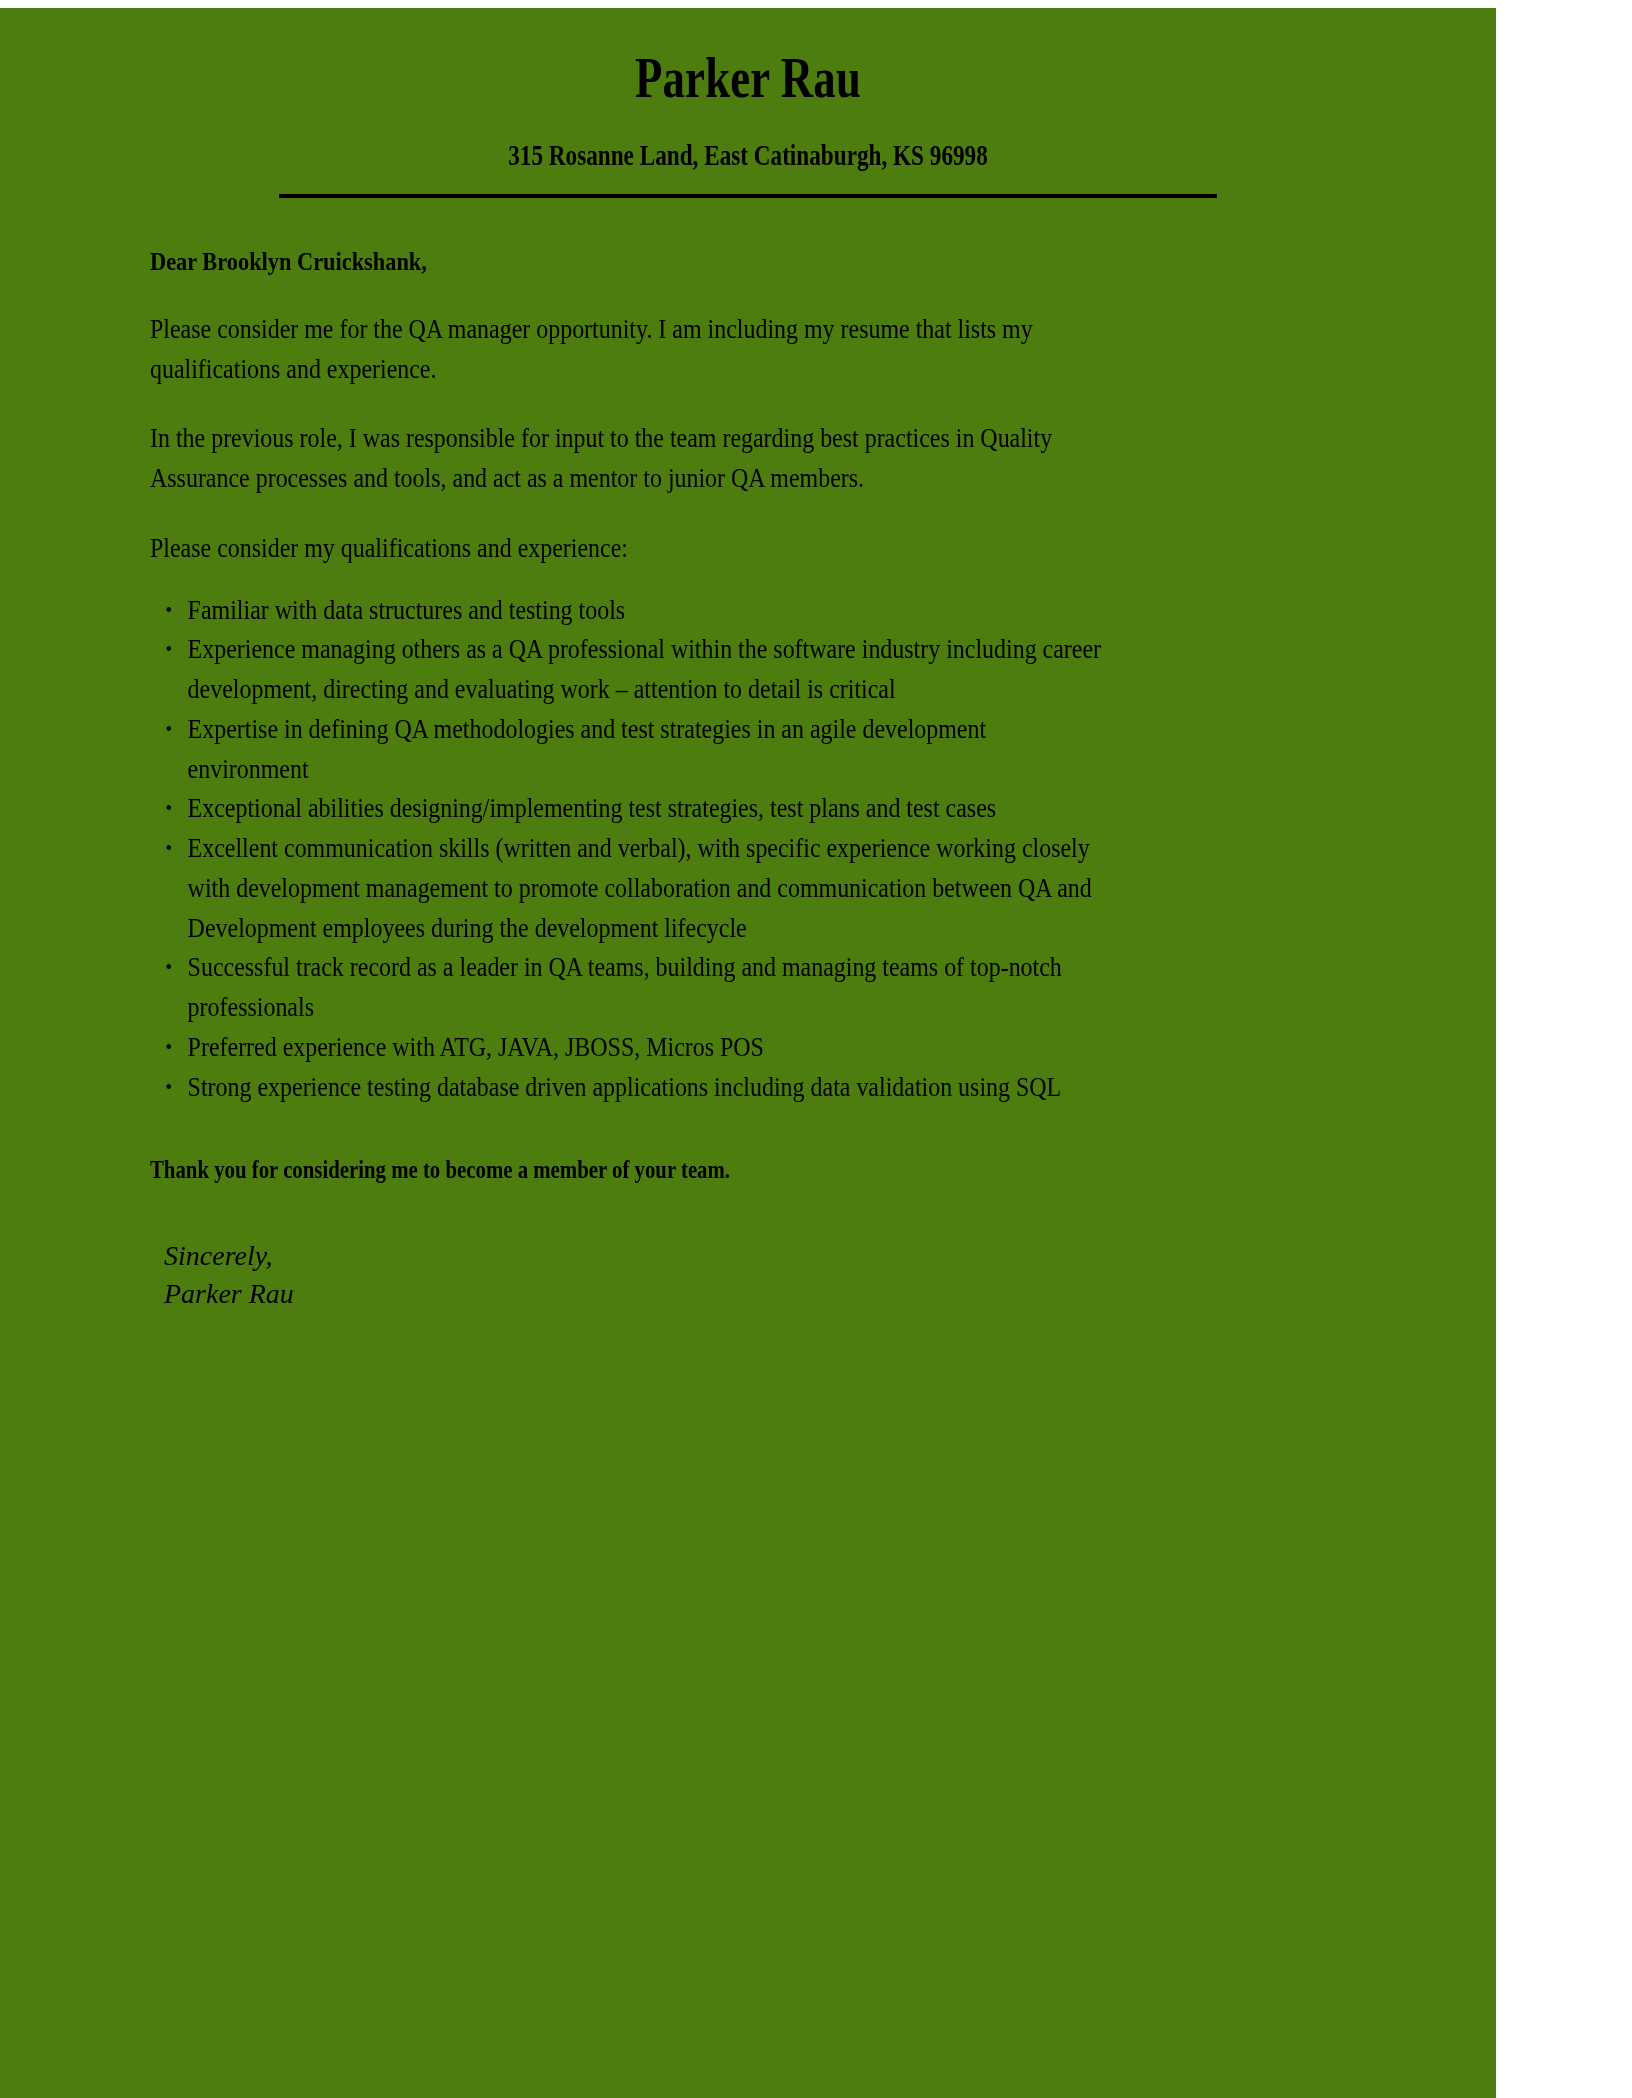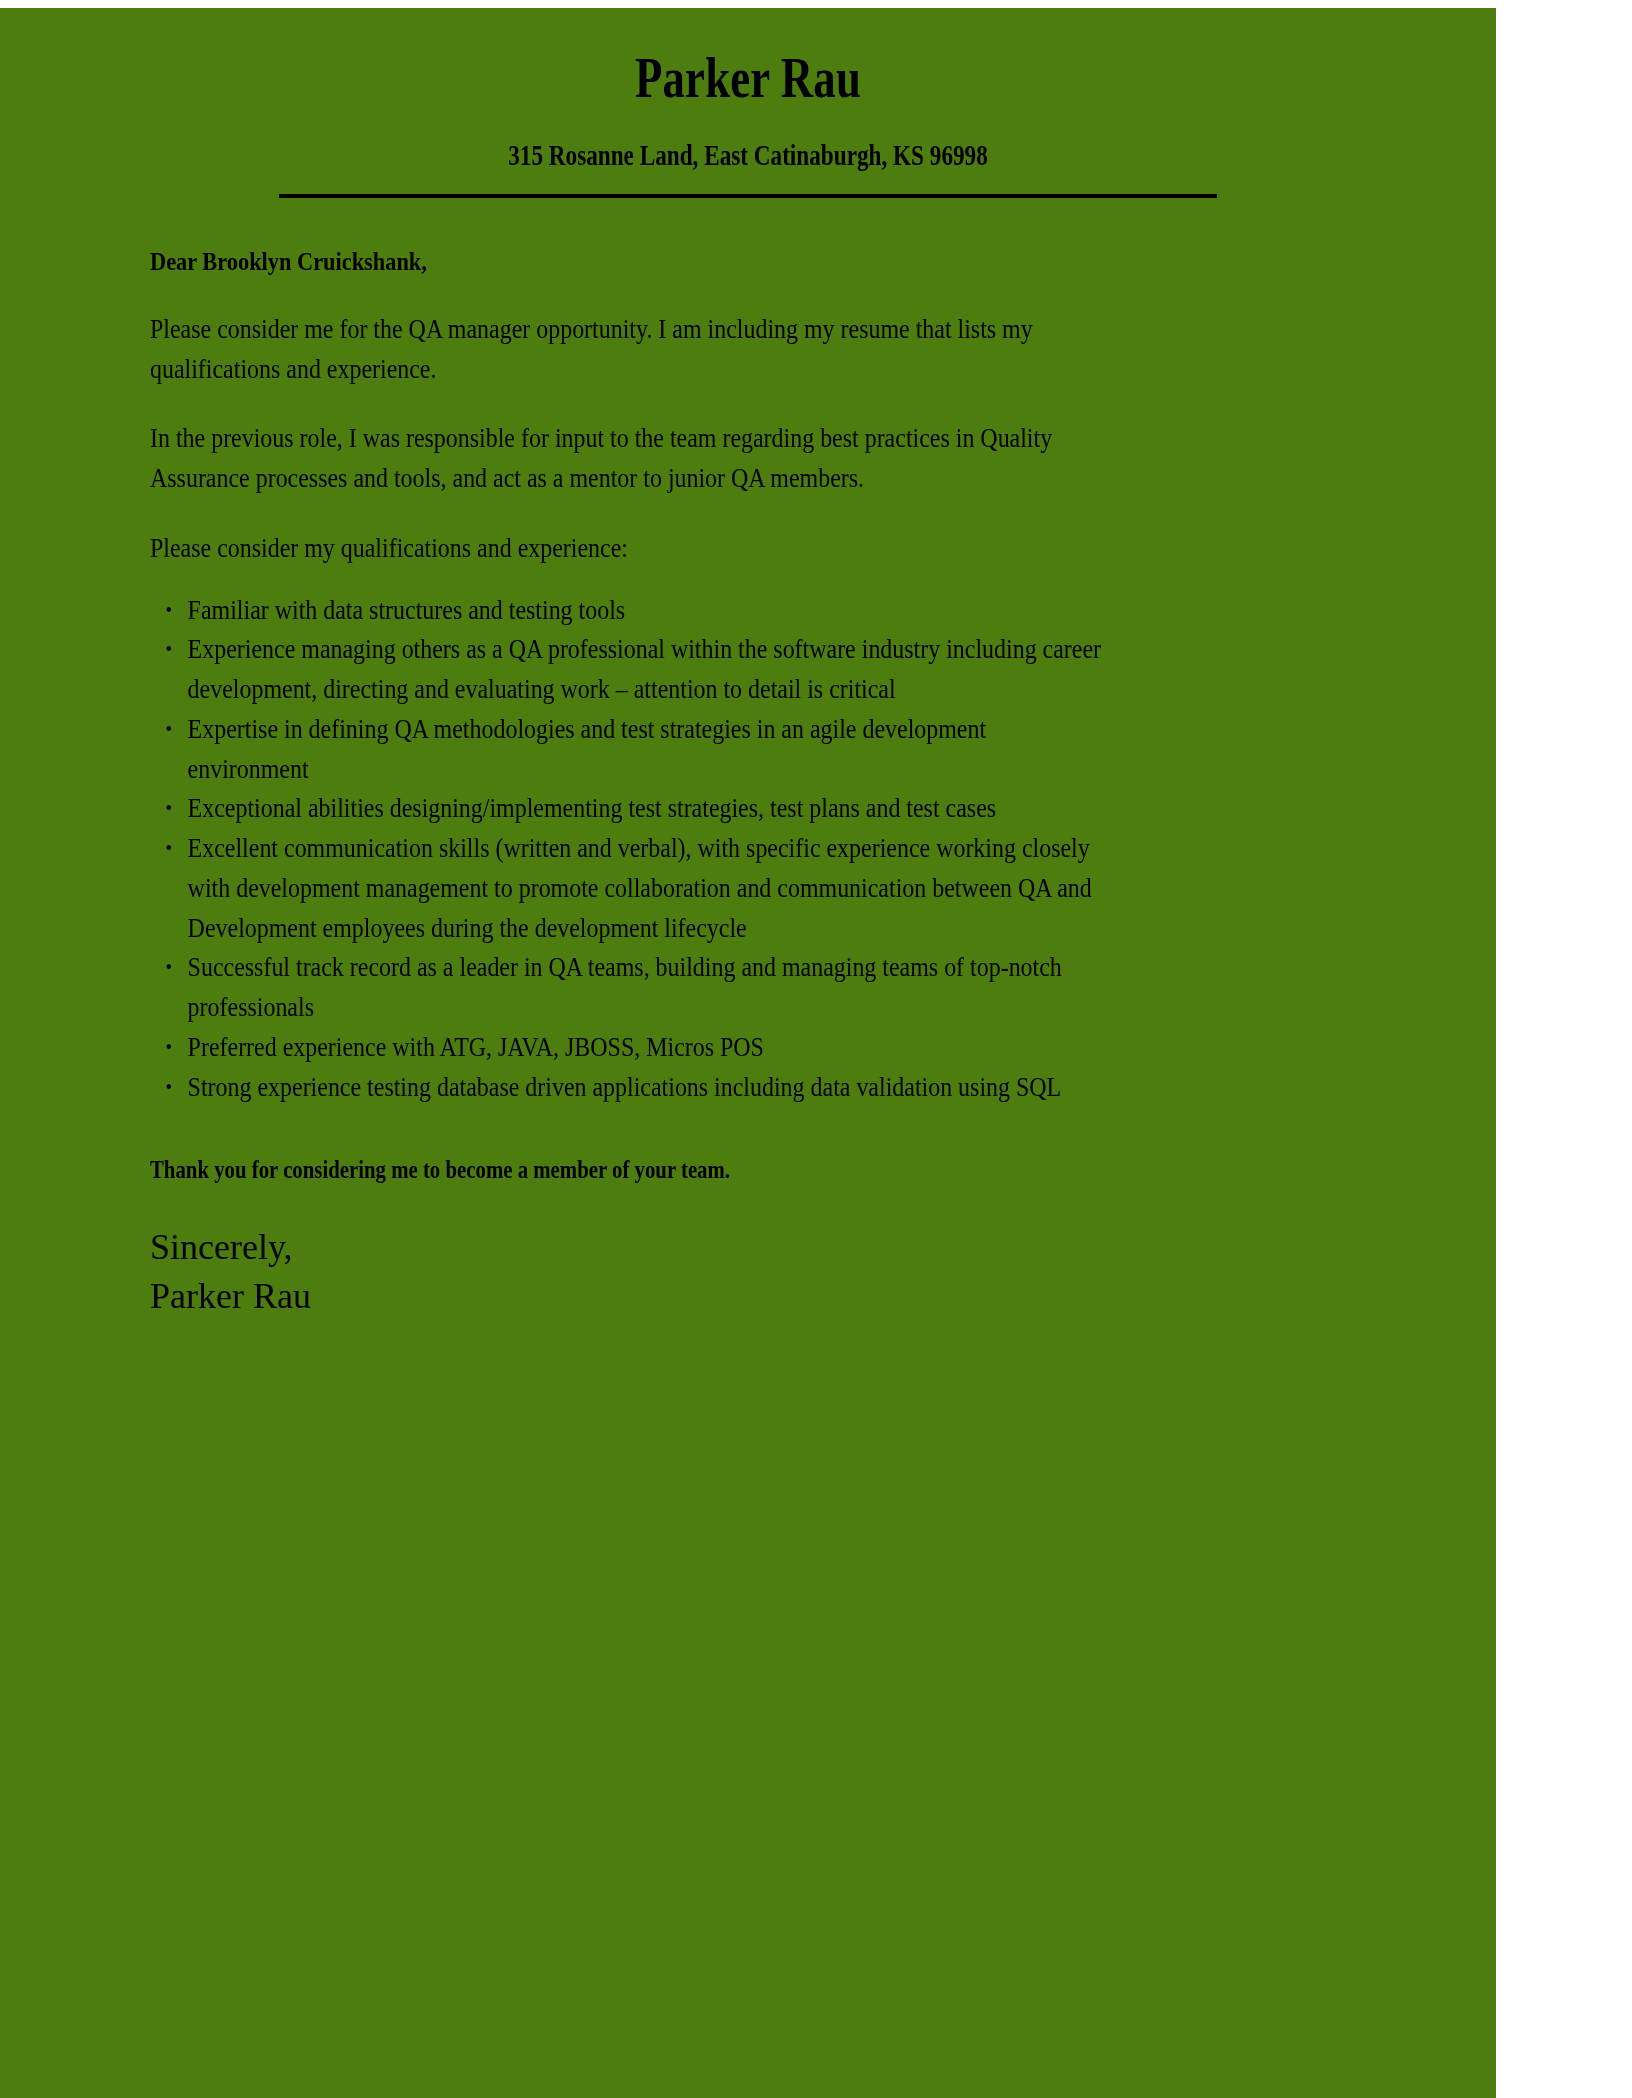--- a/index.html
+++ b/index.html
@@ -122,24 +122,25 @@
     font-size: 26px;
     line-height: 1.25;
     margin: 0;
     padding-top: 48px;
     transform: scaleX(0.80);
     transform-origin: left center;
     width: 125%;
   }
 
   .signoff {
-    font-size: 36px;
+    font-size: 28px;
     line-height: 1.36;
-    margin: 0;
+    margin: 14px;
     padding-top: 36px;
+    font-style: italic;
   }
   .signoff div {
     margin: 0;
   }
 </style>
 </head>
 <body>
 
 <div class="page">
 

